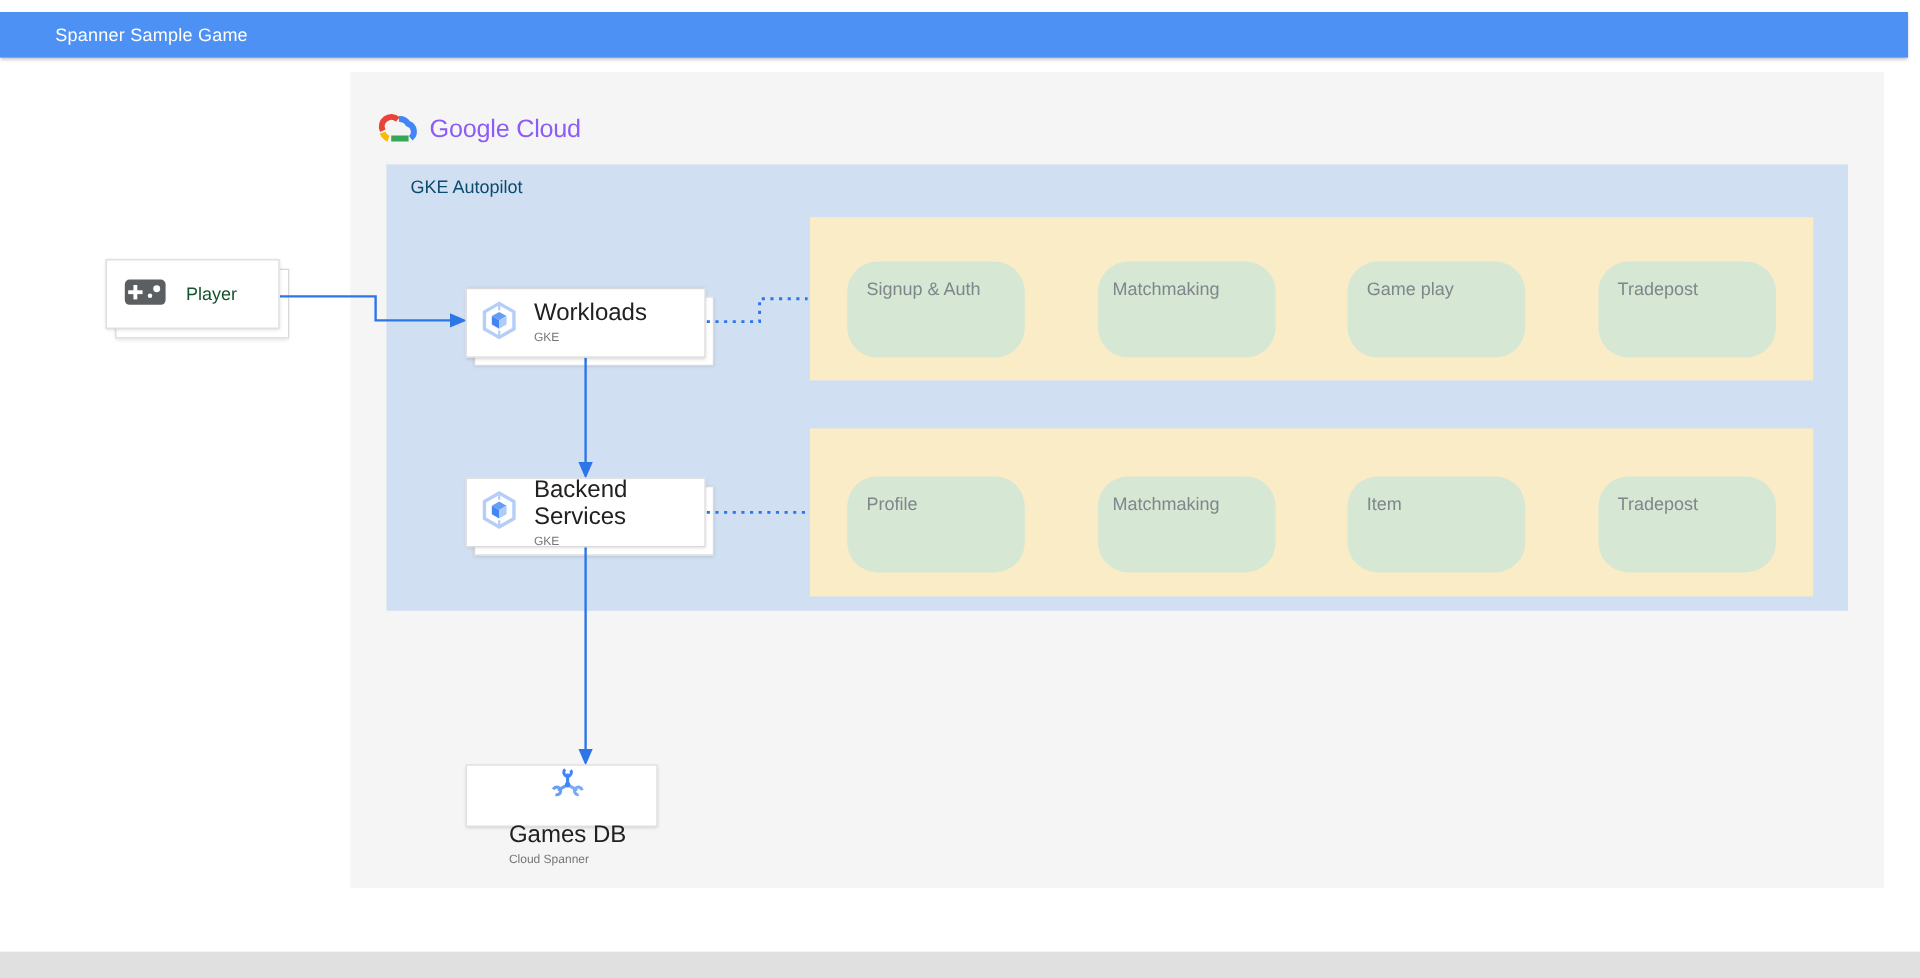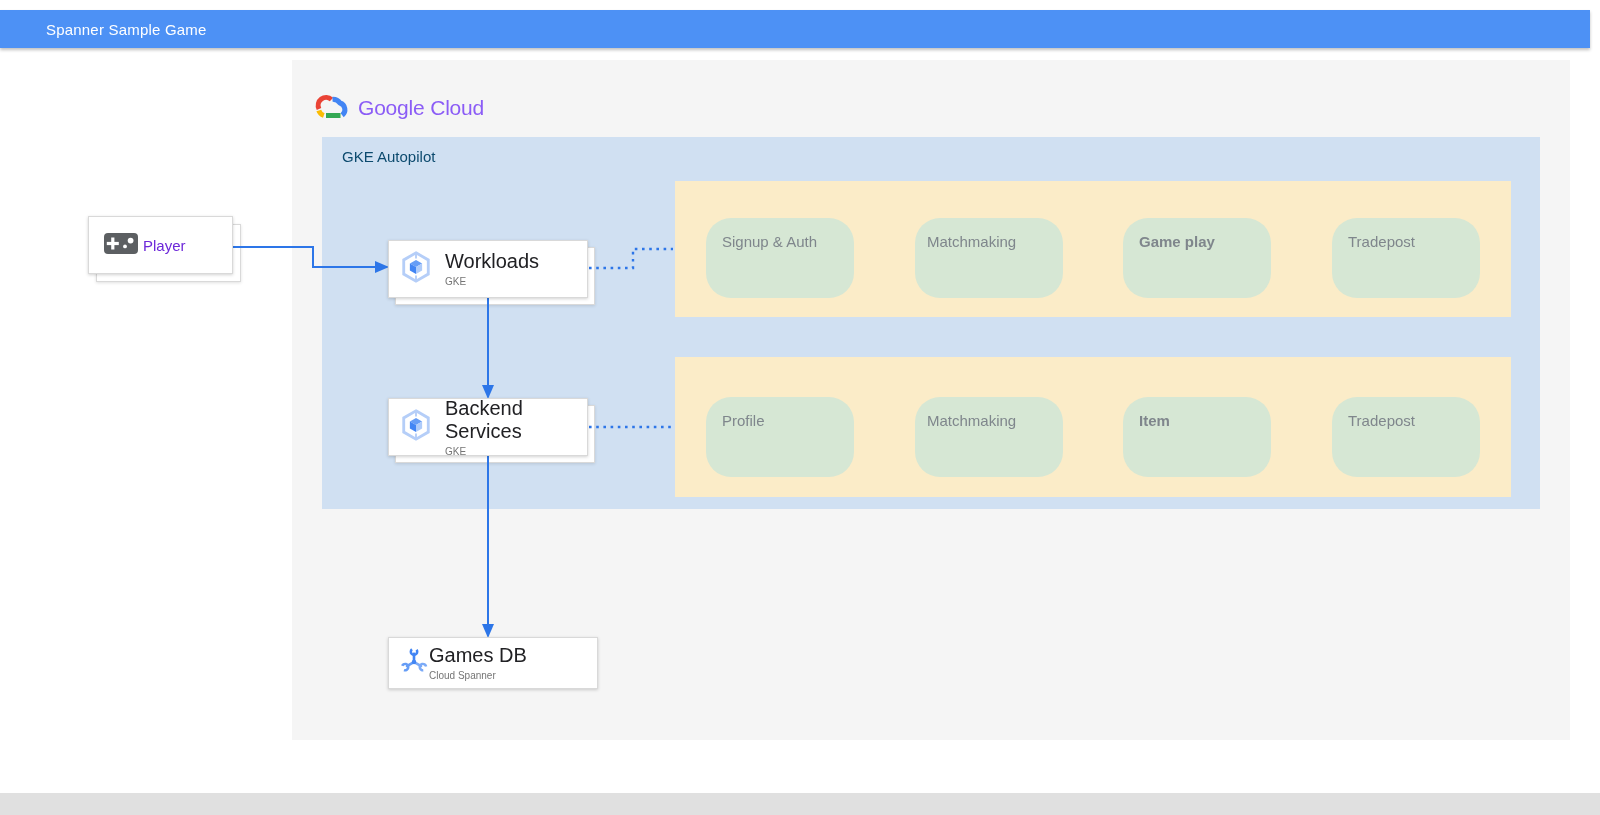--- a/index.html
+++ b/index.html
@@ -25,36 +25,36 @@
 
   
   .band{position:absolute;left:675px;width:836px;background:#fbecc8;}
   #band1{top:181px;height:136px;}
   #band2{top:357px;height:140px;}
 
   
   .svc{position:absolute;width:148px;height:80px;background:#d6e7d4;color:#7f868c;
        font-size:15px;padding:15px 0 0 16px;box-sizing:border-box;border-radius:25px;}
   .r1{top:218px;} .r2{top:397px;}
-  .c1{left:706px;} .c2{left:915px;padding-left:12px;} .c3{left:1123px;font-weight:bold;} .c4{left:1332px;}
+  .c1{left:706px;} .c2{left:915px;padding-left:12px;} .c3{left:1123px;} .c4{left:1332px;}
 
   
   .echo,.card{position:absolute;background:#ffffff;border:1px solid #d9d9d9;box-sizing:border-box;}
   .echo{box-shadow:0 1px 3px rgba(0,0,0,.12);z-index:5;}
   .card{box-shadow:0 1px 3px rgba(0,0,0,.18);z-index:10;display:flex;align-items:center;}
 
   #player-echo{left:96px;top:224px;width:145px;height:58px;}
-  #player-card{left:88px;top:216px;width:145px;height:58px;padding-left:14px;gap:4px;
-               font-size:15px;color:#6d28d9;}
+  #player-card{left:88px;top:216px;width:145px;height:58px;padding-left:14px;gap:16px;
+               font-size:15px;color:#14532d;}
 
   #workloads-echo{left:395px;top:247px;width:200px;height:58px;}
   #workloads-card{left:388px;top:240px;width:200px;height:58px;padding-left:10px;gap:12px;}
   #backend-echo{left:395px;top:405px;width:200px;height:58px;}
   #backend-card{left:388px;top:398px;width:200px;height:58px;padding-left:10px;gap:12px;}
-  #gamesdb-card{left:388px;top:637px;width:210px;height:52px;padding-left:10px;}
+  #gamesdb-card{left:388px;top:637px;width:160px;height:52px;padding-left:10px;gap:12px;flex-direction:column;}
 
   .ntext{display:flex;flex-direction:column;line-height:1.15;}
   .ntitle{font-size:20px;color:#212124;}
   .nsub{font-size:10px;color:#757575;margin-top:3px;}
 
   
   #wires{position:absolute;left:0;top:0;width:1600px;height:815px;z-index:8;pointer-events:none;}
 
   
   .bottombar{position:absolute;left:0;top:793px;width:1600px;height:22px;background:#e0e0e0;}

